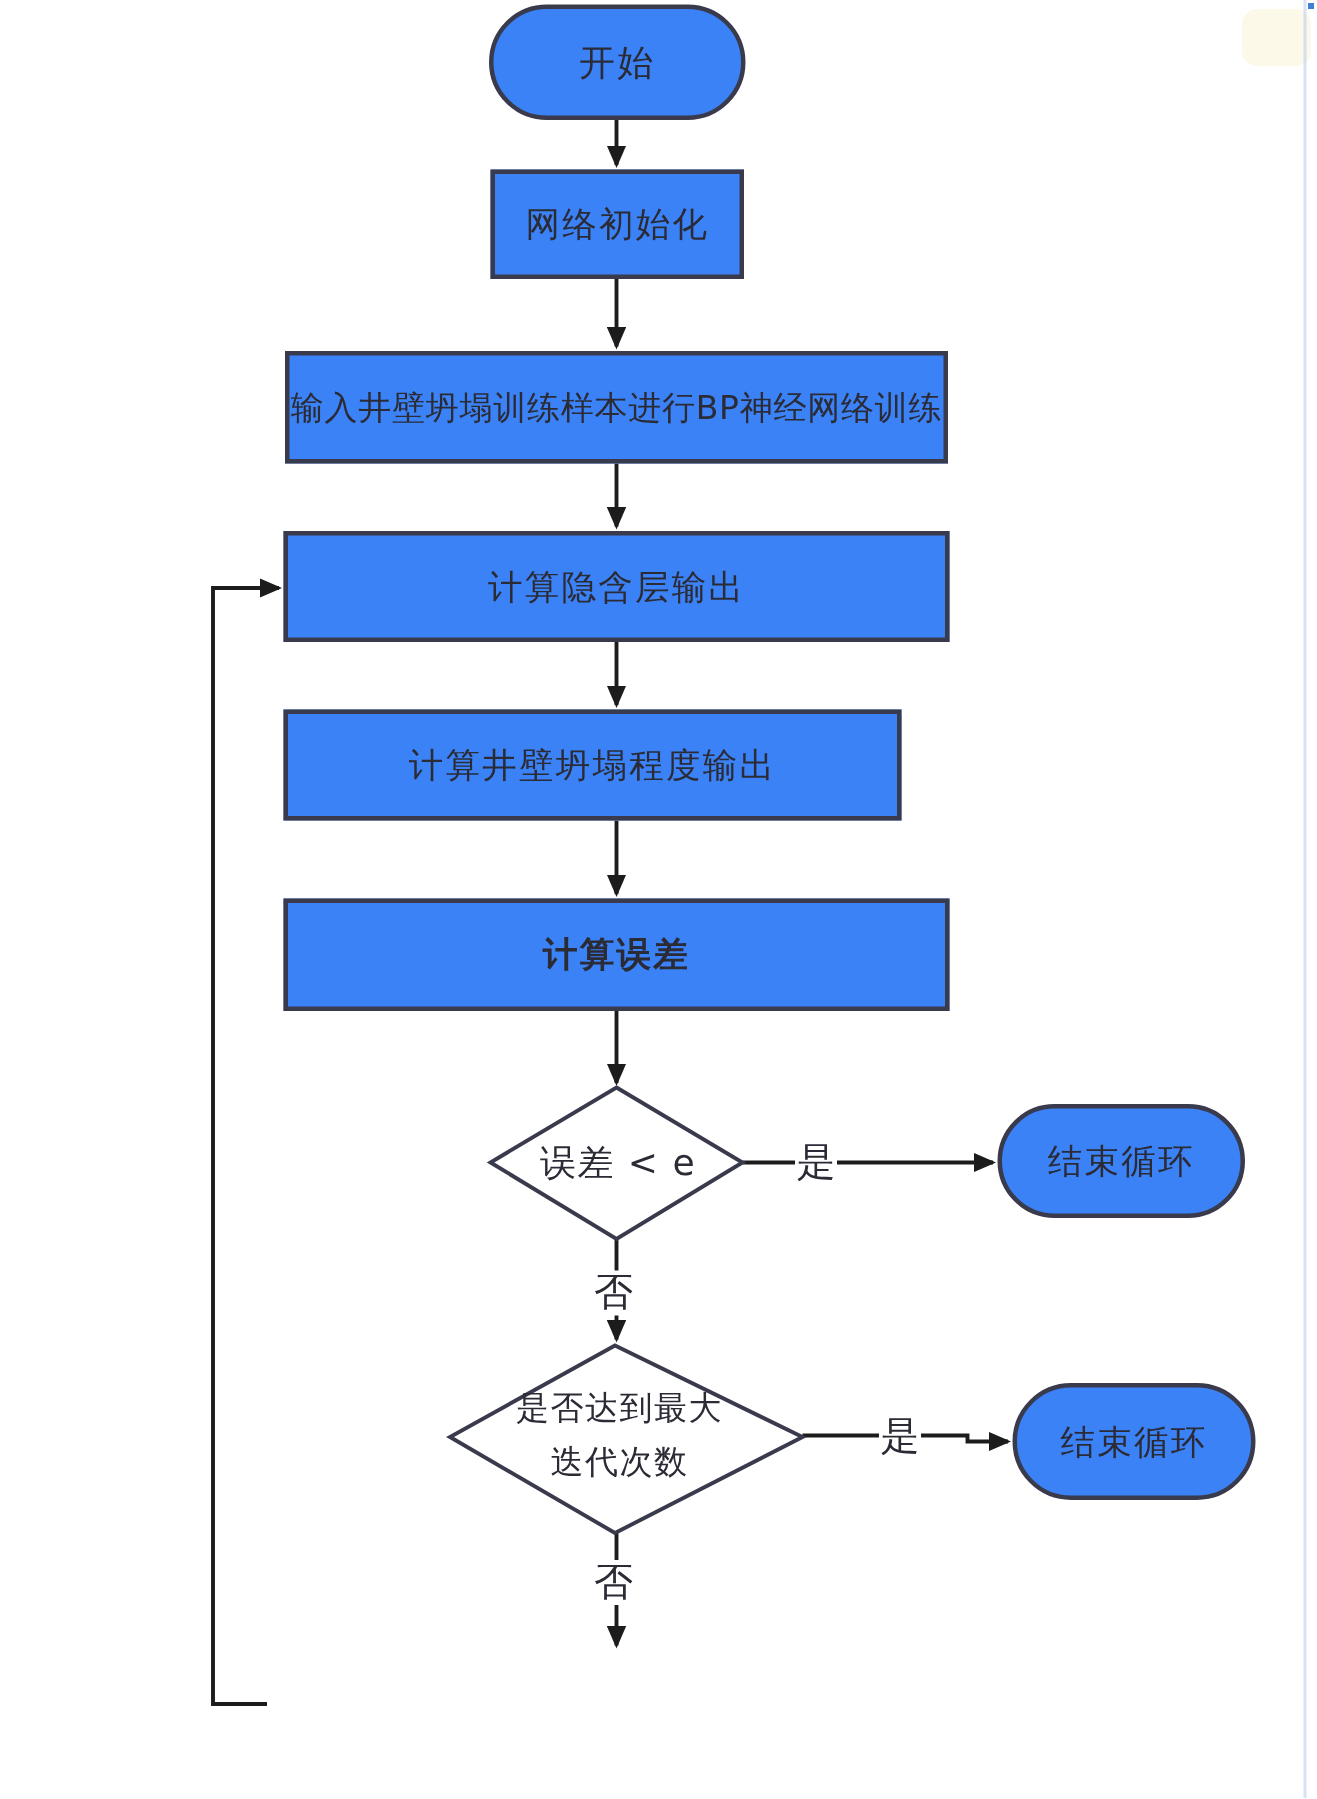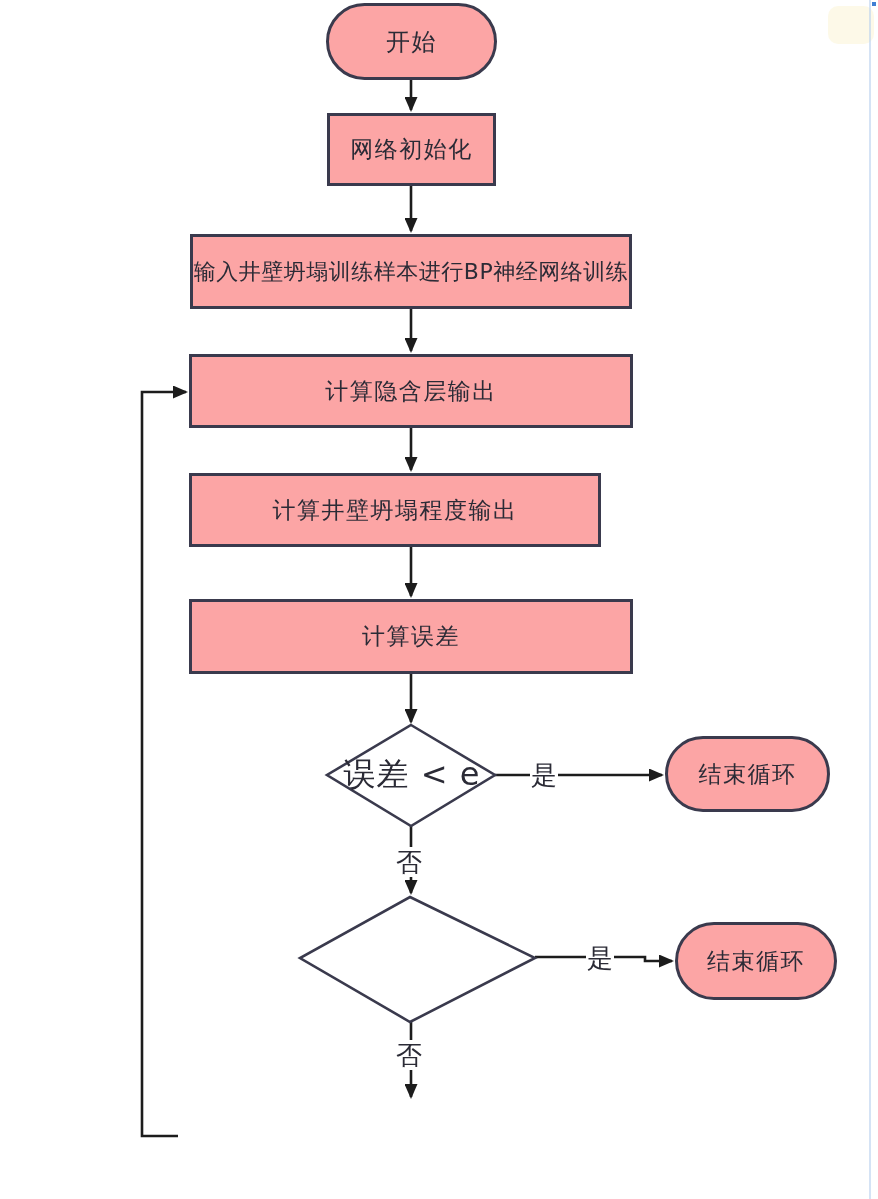--- a/index.html
+++ b/index.html
@@ -17,21 +17,21 @@
     font-family:"DejaVu Sans","Liberation Sans",sans-serif;
     color:var(--text);
   }
   svg.connectors{position:absolute;left:0;top:0;z-index:1;}
   .conn{stroke:var(--arrow);stroke-width:2.6;fill:none;}
   .diamond{stroke:var(--border);stroke-width:2.6;fill:#ffffff;}
   #arrowhead path{fill:var(--arrow);}
   .node{
     position:absolute;z-index:2;
     display:flex;align-items:center;justify-content:center;
-    text-align:center;background:#fca5a5;
+    text-align:center;background:#3b82f6;
     font-size:23px;letter-spacing:1.5px;color:var(--text);
     box-sizing:border-box;
   }
   .rect{border:3px solid var(--border);}
   .stadium{border:3px solid var(--border);border-radius:40px;}
   .dtext{
     position:absolute;z-index:3;background:transparent;
     display:flex;flex-direction:column;align-items:center;justify-content:center;
     text-align:center;font-size:22px;letter-spacing:1px;color:var(--text);
   }
@@ -86,32 +86,36 @@
   </div>
 
   <div class="node rect" style="left:190px;top:234px;width:442px;height:75px;font-size:22px;letter-spacing:0.5px;">
     <span>输入井壁坍塌训练样本进行BP神经网络训练</span>
   </div>
 
   <div class="node rect" style="left:189px;top:473px;width:412px;height:74px;">
     <span>计算井壁坍塌程度输出</span>
   </div>
 
-  <div class="node rect" style="left:189px;top:599px;width:444px;height:75px;">
+  <div class="node rect" style="left:189px;top:599px;width:444px;height:75px;font-weight:bold;">
     <span>计算误差</span>
   </div>
 
-  <div class="dtext" style="left:337px;top:748px;width:150px;height:54px;font-size:32px;">
+  <div class="dtext" style="left:337px;top:748px;width:150px;height:54px;font-size:24px;">
     <span>误差 &lt; e</span>
   </div>
 
   <div class="node stadium" style="left:665px;top:736px;width:165px;height:76px;">
     <span>结束循环</span>
   </div>
 
+  <div class="dtext" style="left:310px;top:910px;width:206px;height:96px;line-height:36px;">
+    <span>是否达到最大</span>
+    <span>迭代次数</span>
+  </div>
 
   <div class="node stadium" style="left:675px;top:922px;width:162px;height:78px;">
     <span>结束循环</span>
   </div>
 
 
   <div class="edge-label" style="left:530px;top:760px;">
     <span>是</span>
   </div>
   <div class="edge-label" style="left:395px;top:847px;">

